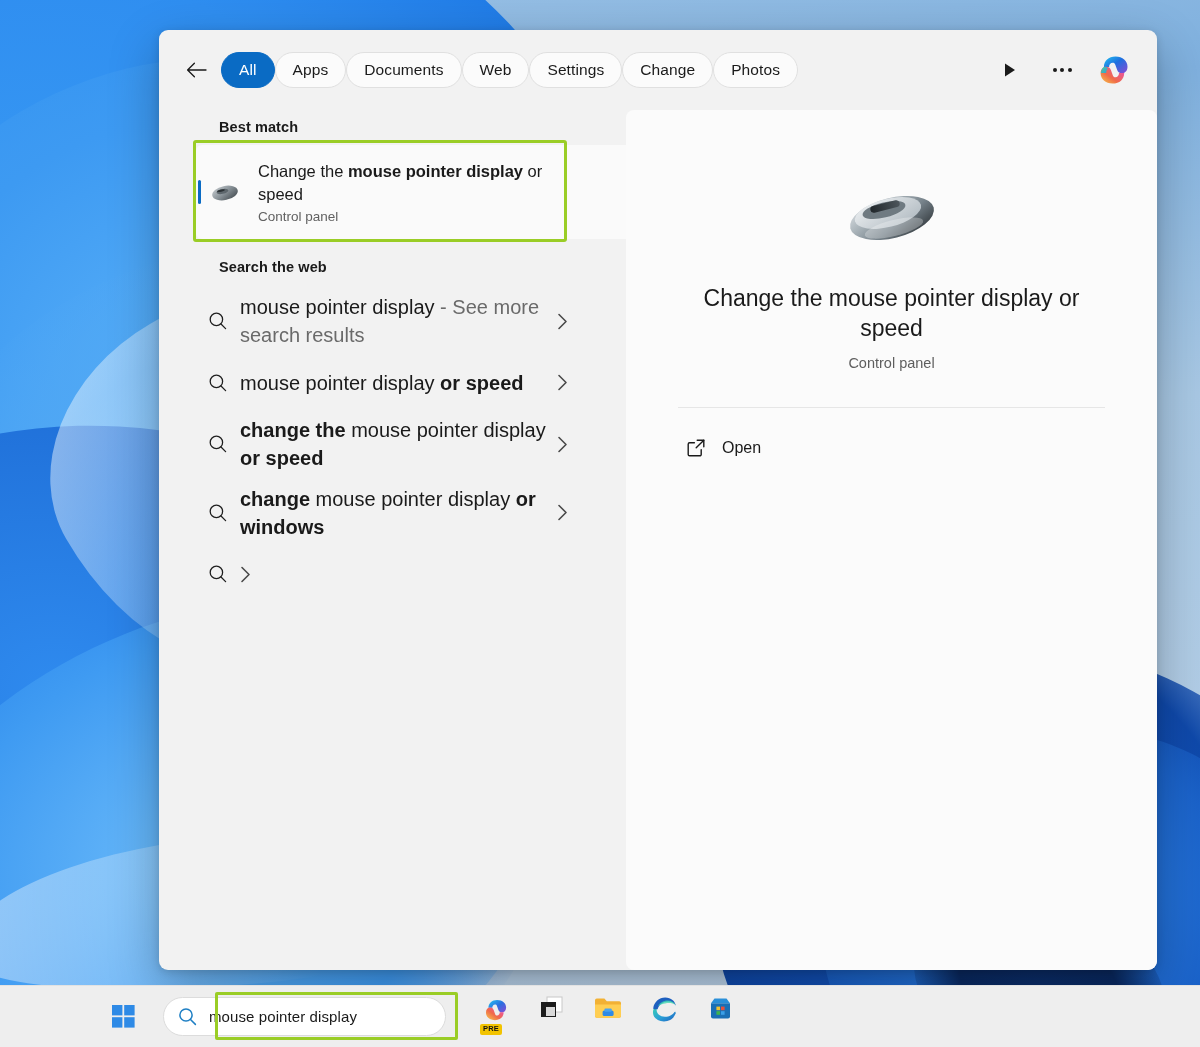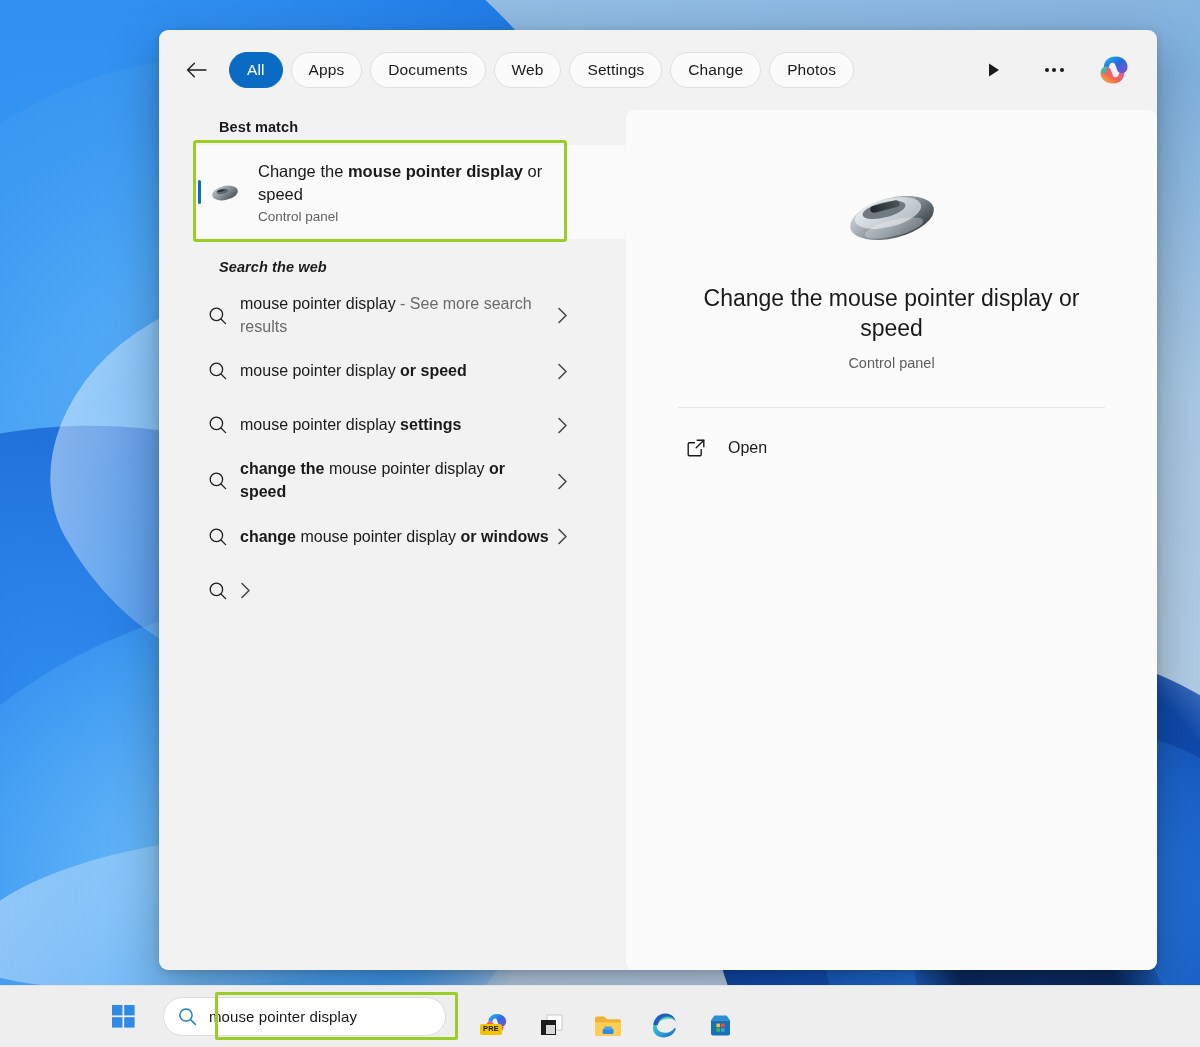--- a/index.html
+++ b/index.html
@@ -96,21 +96,20 @@
     flex-direction: column;
   }
 
   
   #filter-bar {
     height: 80px;
     flex: 0 0 80px;
     display: flex;
     align-items: center;
     padding: 0 22px 0 20px;
-    gap: 8px;
   }
   #back-button {
     width: 34px; height: 34px;
     display: flex; align-items: center; justify-content: center;
     border-radius: 5px; cursor: pointer;
     flex: 0 0 auto;
     margin-right: 8px;
   }
 
   .tab {
@@ -162,21 +161,21 @@
   }
 
   .section-header {
     font-size: 14.5px;
     font-weight: 700;
     color: #1a1a1a;
     padding: 10px 0 10px 45px;
     letter-spacing: .1px;
   }
   #best-match-header { padding-top: 9px; }
-  #search-web-header { padding-top: 20px; padding-bottom: 12px; font-style: italic; }
+  #search-web-header { padding-top: 20px; padding-bottom: 12px; }
 
   
   #best-match-wrap {
     position: relative;
     margin: 0 0 0 22px;
     width: 435px;
   }
   #best-match-card {
     background: #fafafa;
     border-radius: 6px;
@@ -233,21 +232,21 @@
     width: 390px;
     border-radius: 5px;
     cursor: pointer;
   }
   .web-icon {
     width: 44px; flex: 0 0 44px;
     display: flex; align-items: center; justify-content: center;
   }
   .web-label {
     flex: 1 1 auto;
-    font-size: 16px;
+    font-size: 20px;
     color: #1a1a1a;
     line-height: 1.42;
     padding-right: 8px;
   }
   .web-label b { font-weight: 700; }
   .web-label .muted { color: #6a6a6a; font-weight: 400; }
   .web-chevron { flex: 0 0 auto; display: flex; align-items: center; }
 
   
   #right-col {
@@ -276,21 +275,21 @@
     margin-top: 11px;
   }
   #preview-divider {
     height: 1px;
     background: #e6e6e6;
     margin: 36px 0 0 0;
   }
   #open-action {
     display: flex;
     align-items: center;
-    gap: 22px;
+    gap: 16px;
     padding: 14px 8px;
     margin-top: 16px;
     border-radius: 5px;
     cursor: pointer;
     text-align: left;
   }
   #open-label { font-size: 16px; color: #1a1a1a; }
 
   
   #taskbar {
@@ -331,21 +330,21 @@
     position: absolute;
     left: 52px; top: -5px;
     width: 243px; height: 48px;
     border: 3px solid #9acd26;
     border-radius: 2px;
     pointer-events: none;
   }
 
   .taskbar-icon {
     width: 44px; height: 44px;
-    display: flex; align-items: flex-end; justify-content: center;
+    display: flex; align-items: flex-start; justify-content: center;
     border-radius: 5px; cursor: pointer;
     position: relative;
   }
   #taskbar-apps { display: flex; align-items: center; gap: 12px; margin-left: 28px; }
 
   .pre-badge {
     position: absolute;
     left: 6px; bottom: 4px;
     background: #f2c300;
     color: #111;
@@ -481,34 +480,20 @@
               </div>
             </div>
             <div class="web-item">
               <div class="web-icon">
                 <svg width="20" height="20" viewBox="0 0 20 20">
                   <circle cx="8.4" cy="8.4" r="6.2" stroke="#1f1f1f" stroke-width="1.3" fill="none"></circle>
                   <path d="M13 13 L17.6 17.6" stroke="#1f1f1f" stroke-width="1.3" stroke-linecap="round"></path>
                 </svg>
               </div>
               <div class="web-label">mouse pointer display <b>or speed</b></div>
-              <div class="web-chevron">
-                <svg width="11" height="17" viewBox="0 0 11 17">
-                  <path d="M2 1.5 L9 8.5 L2 15.5" stroke="#4a4a4a" stroke-width="1.6" fill="none" stroke-linecap="round" stroke-linejoin="round"></path>
-                </svg>
-              </div>
-            </div>
-            <div class="web-item">
-              <div class="web-icon">
-                <svg width="20" height="20" viewBox="0 0 20 20">
-                  <circle cx="8.4" cy="8.4" r="6.2" stroke="#1f1f1f" stroke-width="1.3" fill="none"></circle>
-                  <path d="M13 13 L17.6 17.6" stroke="#1f1f1f" stroke-width="1.3" stroke-linecap="round"></path>
-                </svg>
-              </div>
-              <div class="web-label">mouse pointer display <b>settings</b></div>
               <div class="web-chevron">
                 <svg width="11" height="17" viewBox="0 0 11 17">
                   <path d="M2 1.5 L9 8.5 L2 15.5" stroke="#4a4a4a" stroke-width="1.6" fill="none" stroke-linecap="round" stroke-linejoin="round"></path>
                 </svg>
               </div>
             </div>
             <div class="web-item">
               <div class="web-icon">
                 <svg width="20" height="20" viewBox="0 0 20 20">
                   <circle cx="8.4" cy="8.4" r="6.2" stroke="#1f1f1f" stroke-width="1.3" fill="none"></circle>

